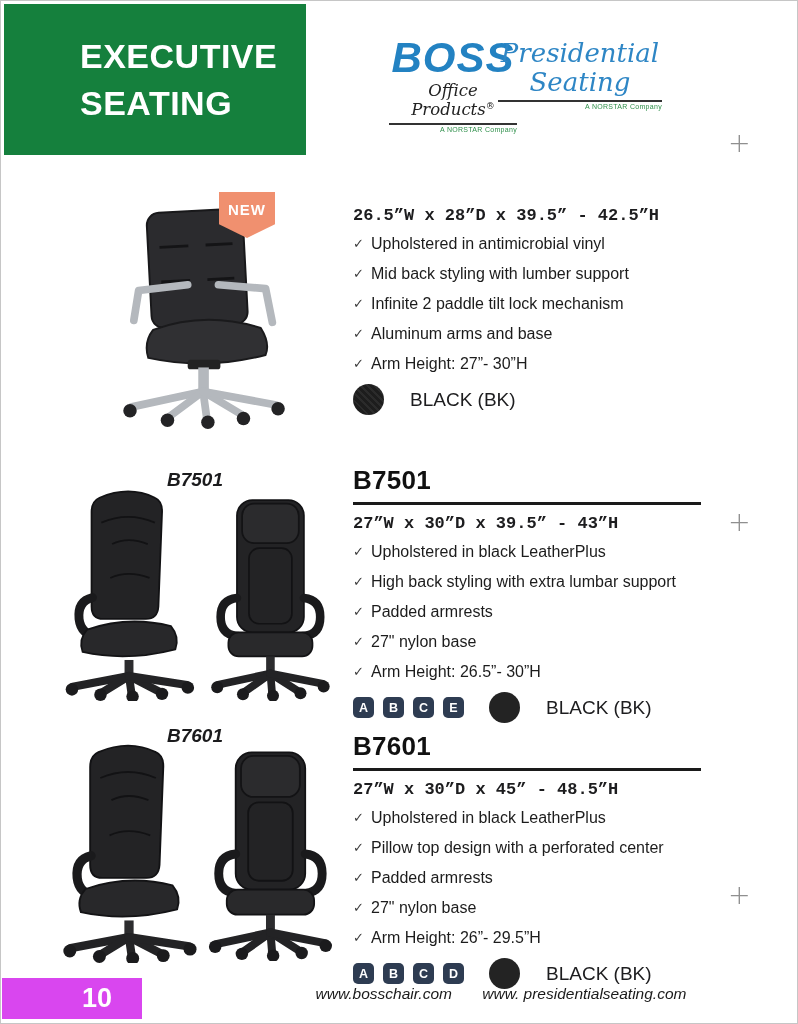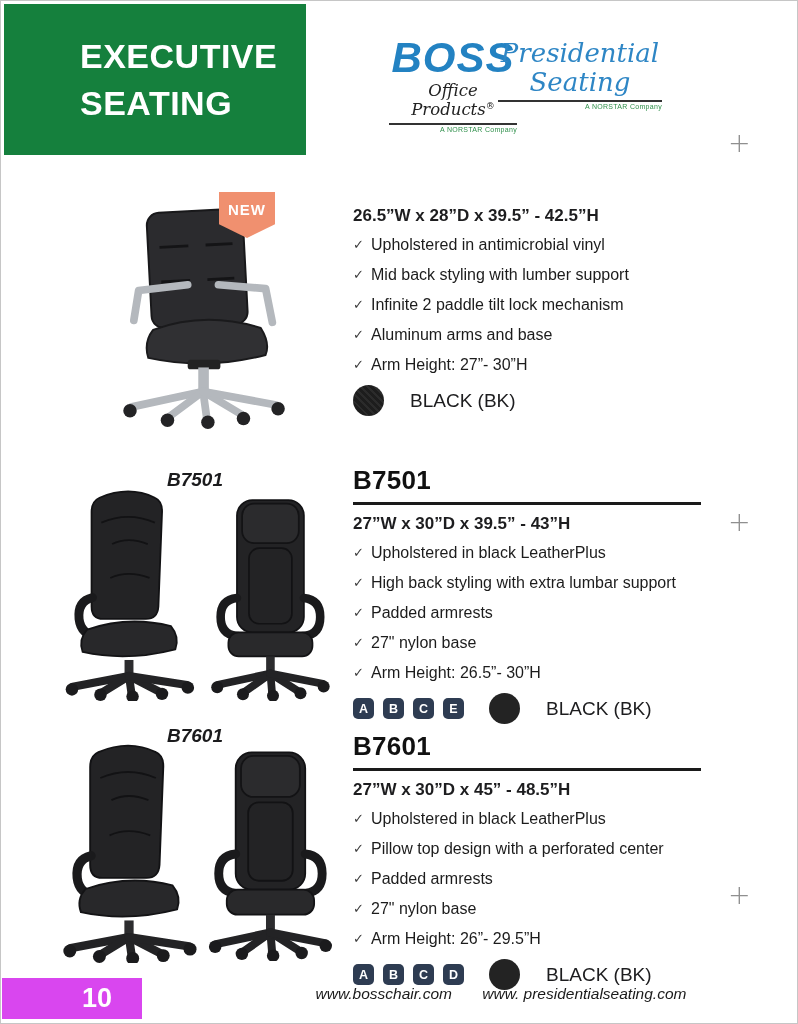--- a/index.html
+++ b/index.html
@@ -42,21 +42,21 @@
     font-family:"DejaVu Sans", sans-serif;
   }
   
   .spec {
     position:absolute; left:352px; width:356px;
   }
   .spec h2 {
     font-size:26px; font-weight:bold; color:#111; letter-spacing:0.3px;
     border-bottom:3px solid #1a1a1a; padding-bottom:6px; width:348px;
   }
-  .dims { font-size:17px; font-weight:bold; color:#1d1d1f; margin-top:9px; }
+  .dims { font-size:17px; font-weight:bold; color:#1d1d1f; margin-top:9px;font-family:Liberation Mono, monospace; }
   .features { margin-top:9px; }
   .feature { display:flex; align-items:flex-start; margin-bottom:11px; }
   .check { width:18px; font-size:13px; color:#3c3c3c; padding-top:2px; flex:0 0 18px; }
   .ftext { font-size:16px; color:#1c1c1c; line-height:19px; }
   .swatch-row { display:flex; align-items:center; margin-top:4px; }
   .badge {
     width:21px; height:21px; background:#2e3c52; border-radius:5px; color:#fff;
     font-size:12.5px; font-weight:bold; display:flex; align-items:center;
     justify-content:center; margin-right:9px;
   }

